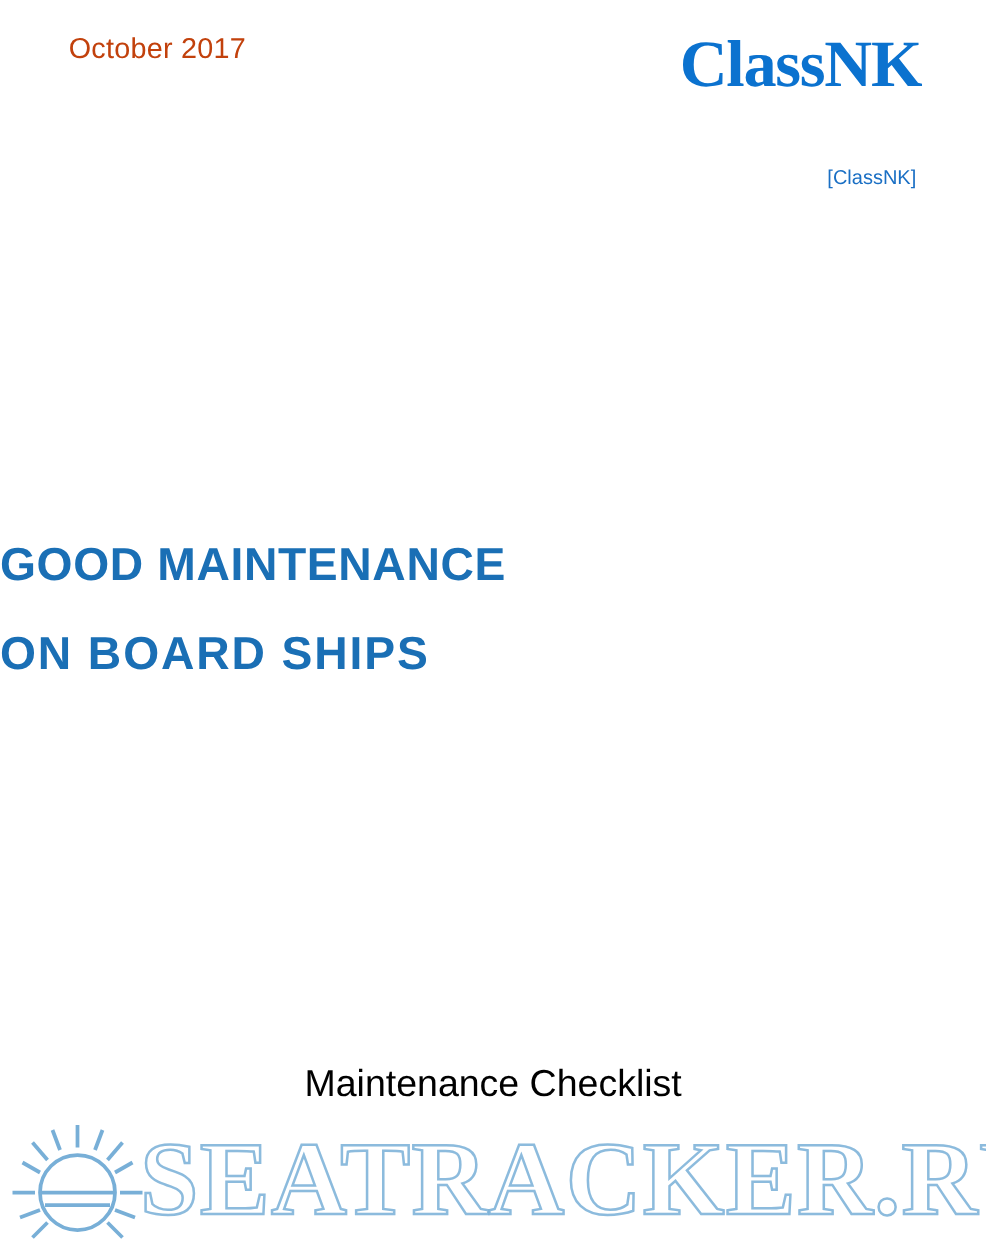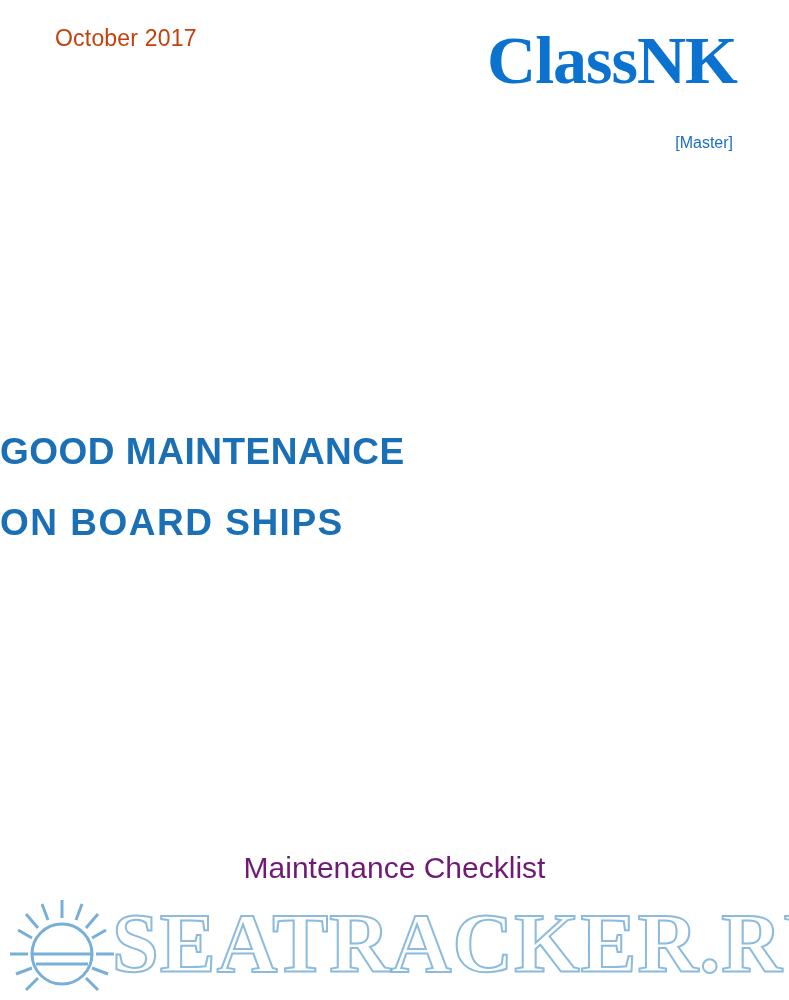--- a/index.html
+++ b/index.html
@@ -24,21 +24,21 @@
     font-size: 23px;
     color: #c2410c;
     font-family: "Liberation Sans", sans-serif;
     letter-spacing: 0.2px;
   }
 
   .logo {
     position: absolute;
     right: 52px;
     top: 26px;
-    font-size: 68px;
+    font-size: 53px;
     font-weight: bold;
     color: #0b72cf;
     font-family: "Liberation Serif", serif;
     letter-spacing: -1px;
     line-height: 1;
     white-space: nowrap;
   }
 
   .lang {
     position: absolute;
@@ -68,21 +68,21 @@
     margin-top: 15px;
   }
 
   
   .subtitle {
     position: absolute;
     left: 0;
     right: 0;
     top: 848px;
     text-align: center;
-    color: #701a75;
+    color: #000000;
     font-size: 30px;
     line-height: 1.35;
     font-family: "Liberation Sans", sans-serif;
   }
   .subtitle .s2 {
     letter-spacing: 1px;
   }
 
   
   .watermark {
@@ -115,21 +115,21 @@
 </style>
 </head>
 <body>
 
 <div class="page">
 
   <div class="date">October 2017</div>
 
   <div class="logo">ClassNK</div>
 
-  <div class="lang">[Master]</div>
+  <div class="lang">[ClassNK]</div>
 
   <div class="title">
     <div class="line1">GOOD MAINTENANCE</div>
     <div class="line2">ON  BOARD  SHIPS</div>
   </div>
 
   <div class="subtitle">
     <div class="s1">Maintenance Checklist</div>
   </div>
 

